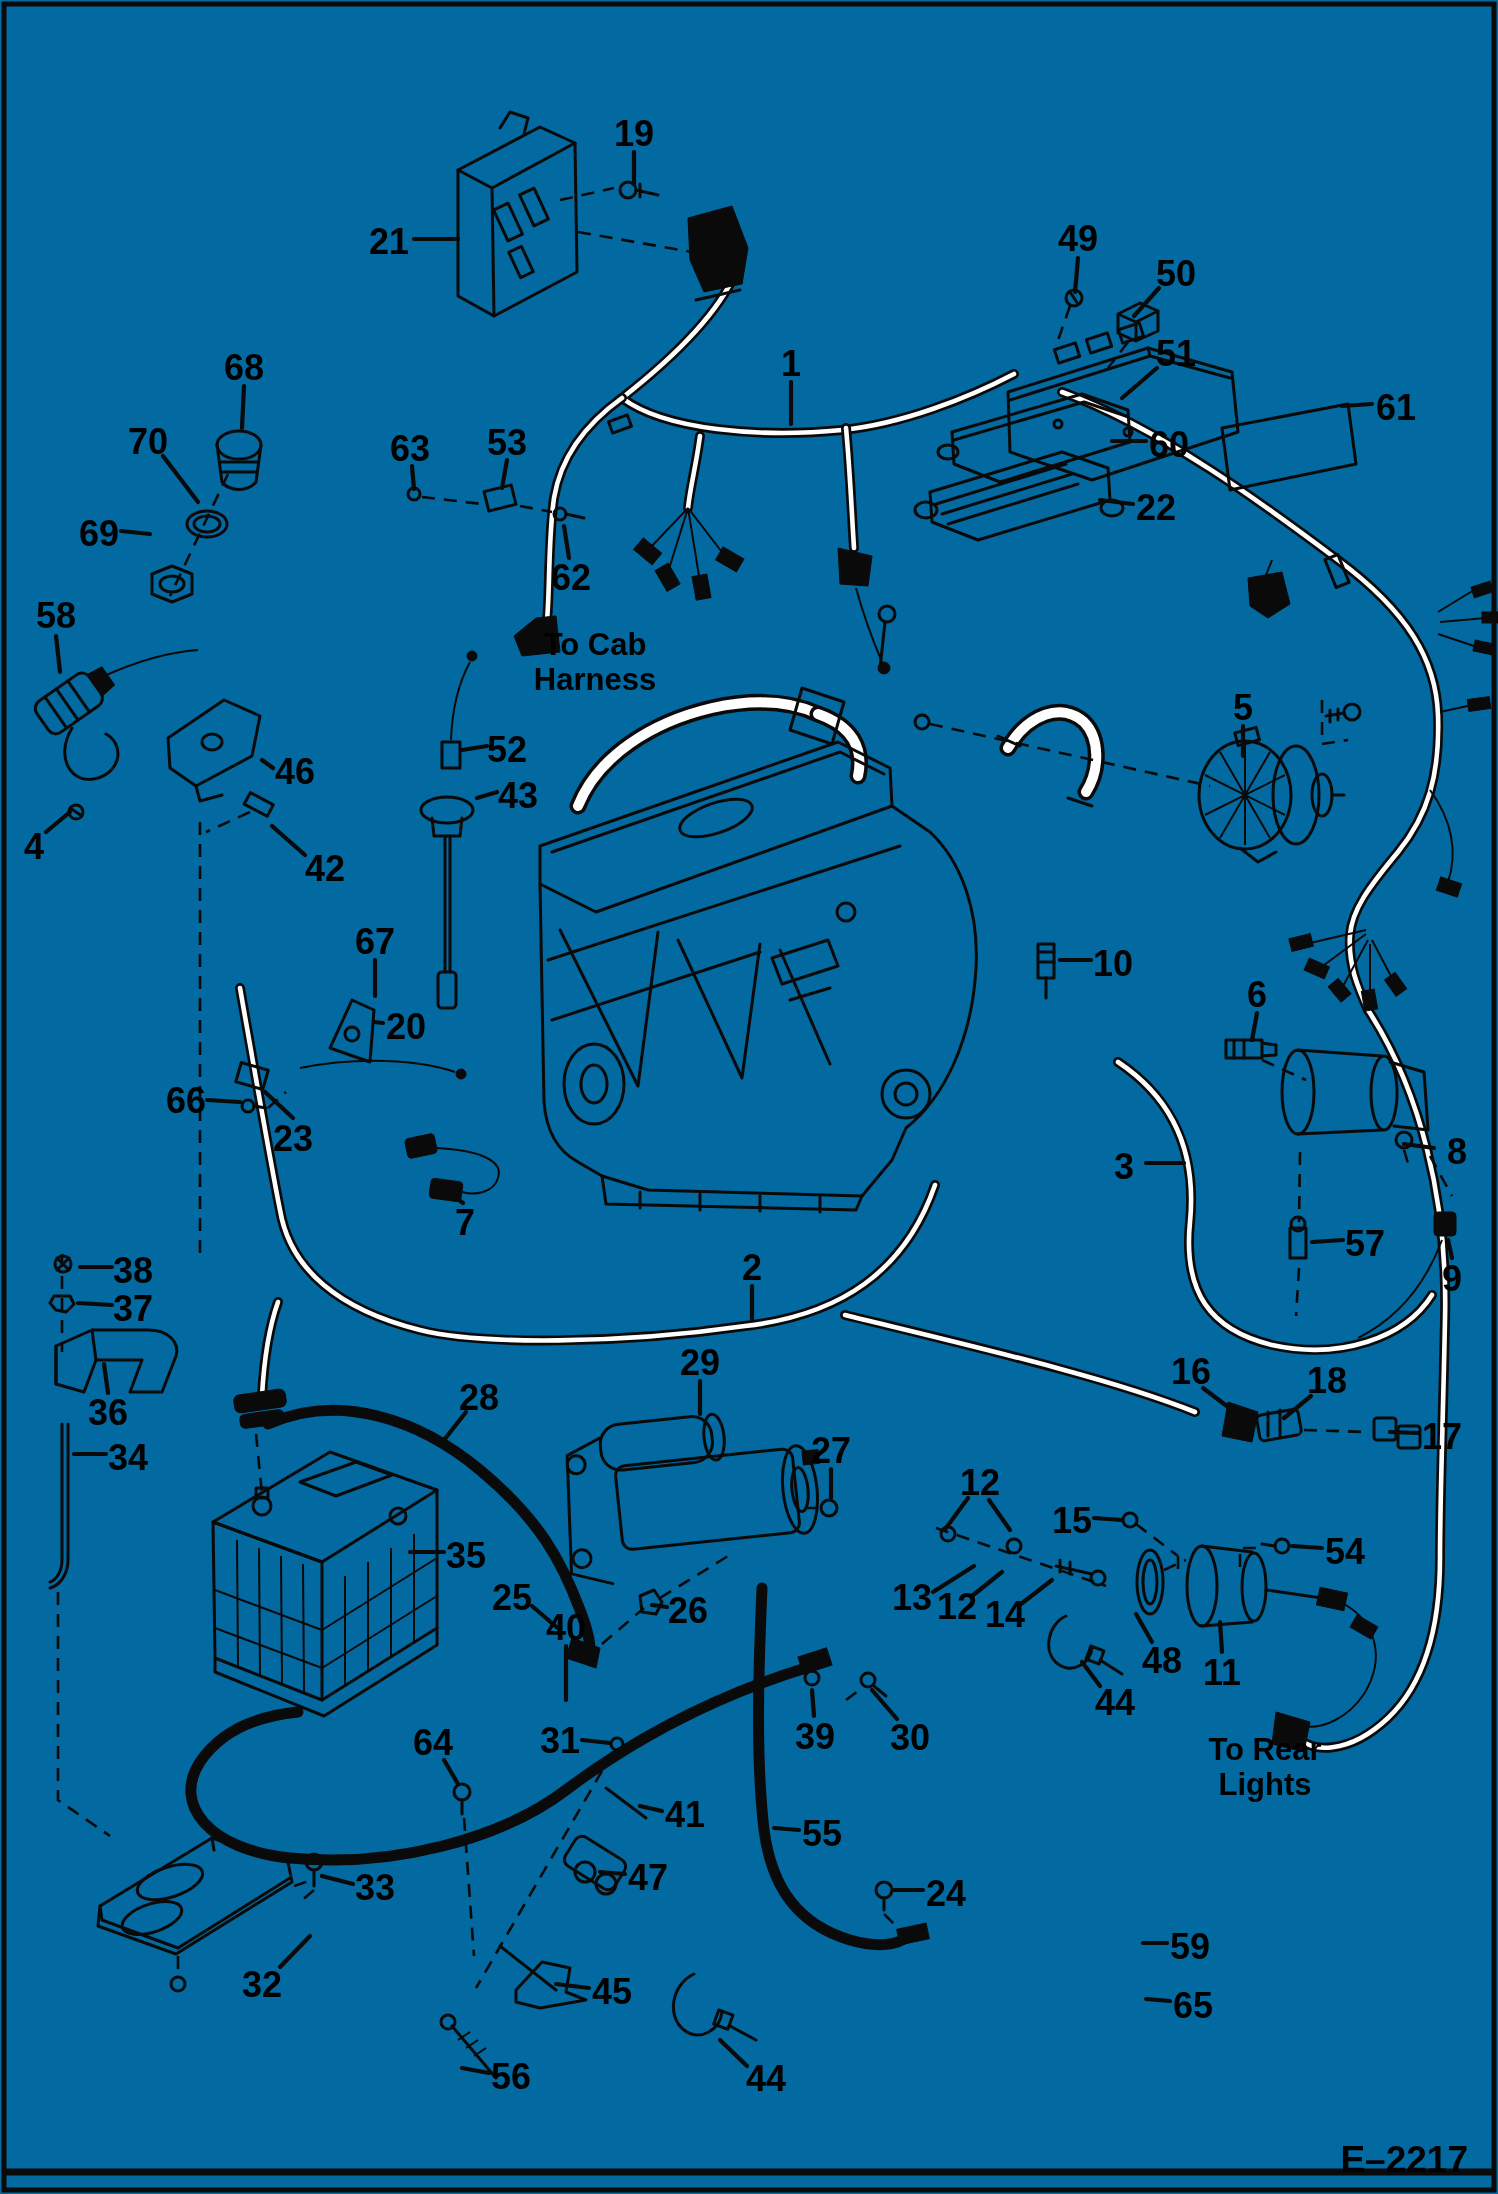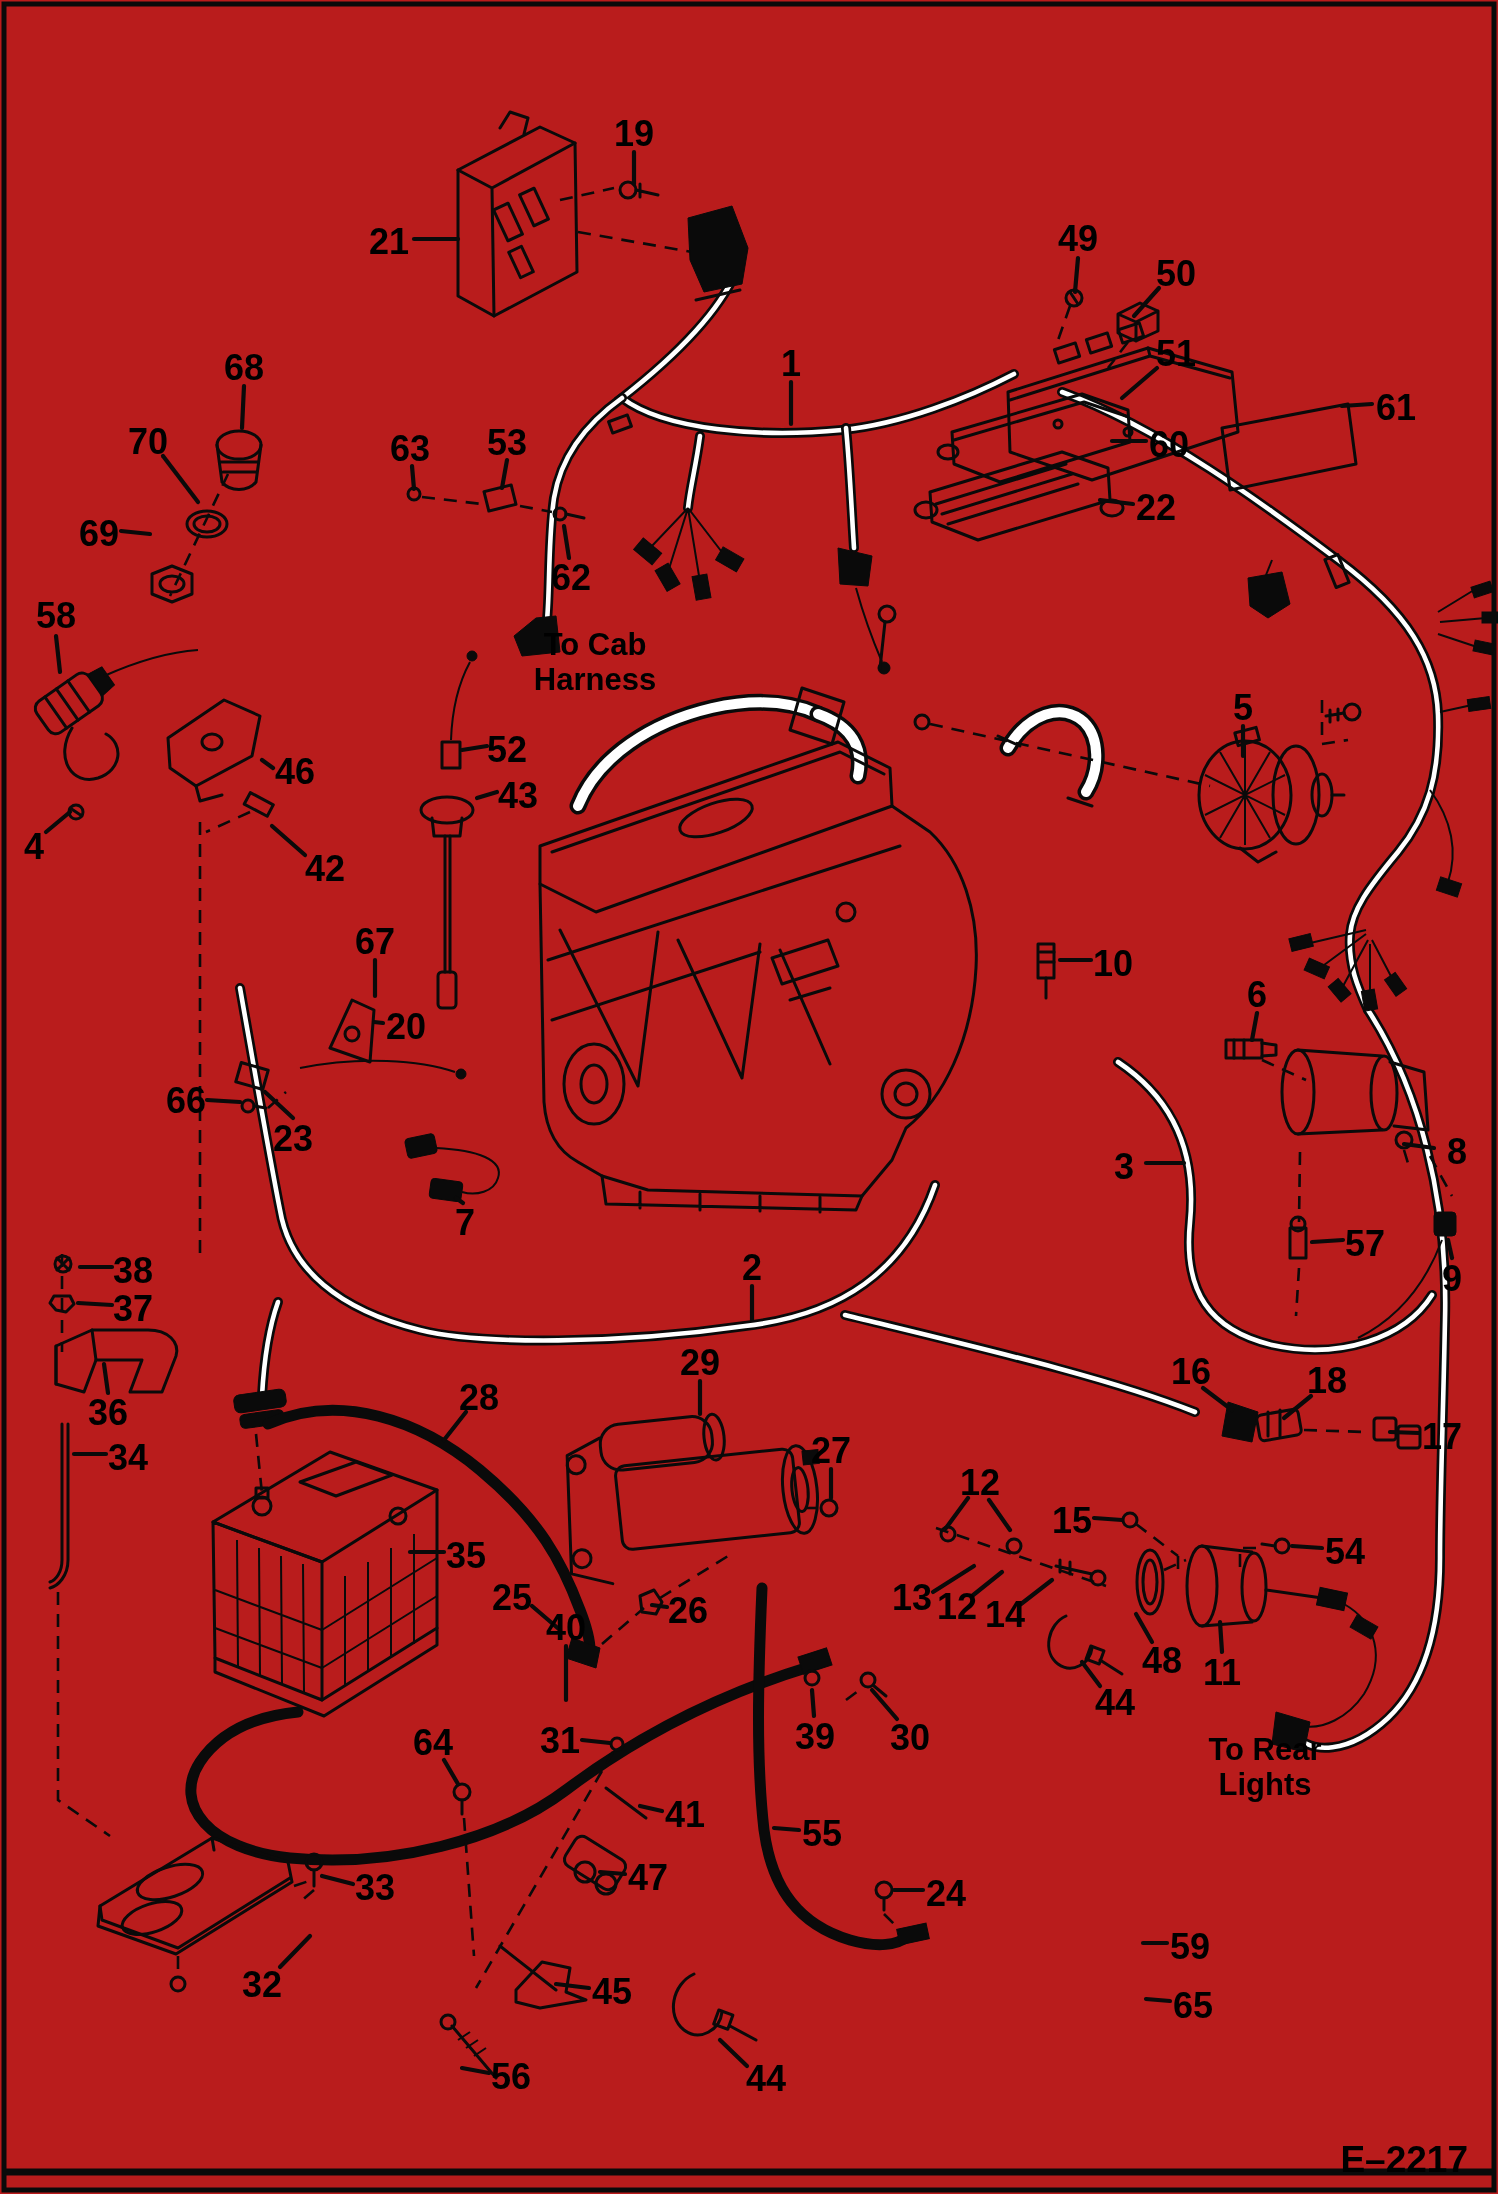--- a/index.html
+++ b/index.html
@@ -1,16 +1,16 @@
 <!DOCTYPE html>
 <html><head>
 <meta charset="utf-8">
 <style>
   html,body{margin:0;padding:0;background:#ffffff;}
-  #stage{position:relative;width:1498px;height:2194px;background:#b91c1c;}
+  #stage{position:relative;width:1498px;height:2194px;background:#0369a1;}
   svg{display:block}
   .ln{fill:none;stroke:#0a0a0a;stroke-width:3;stroke-linejoin:round;stroke-linecap:round}
   .thin{fill:none;stroke:#0a0a0a;stroke-width:2;stroke-linejoin:round}
   .tube{fill:none;stroke:#0a0a0a;stroke-width:10;stroke-linecap:round}
   .tube-in{fill:none;stroke:#ffffff;stroke-width:4.6;stroke-linecap:round}
   .pipe{fill:none;stroke:#0a0a0a;stroke-width:17;stroke-linecap:round}
   .pipe-in{fill:none;stroke:#ffffff;stroke-width:10;stroke-linecap:round}
   .thick{fill:none;stroke:#0a0a0a;stroke-width:11;stroke-linecap:round}
   .dash{fill:none;stroke:#0a0a0a;stroke-width:2.6;stroke-dasharray:13 9;stroke-linecap:butt}
   .blob{fill:#0a0a0a;stroke:#0a0a0a;stroke-width:1}

